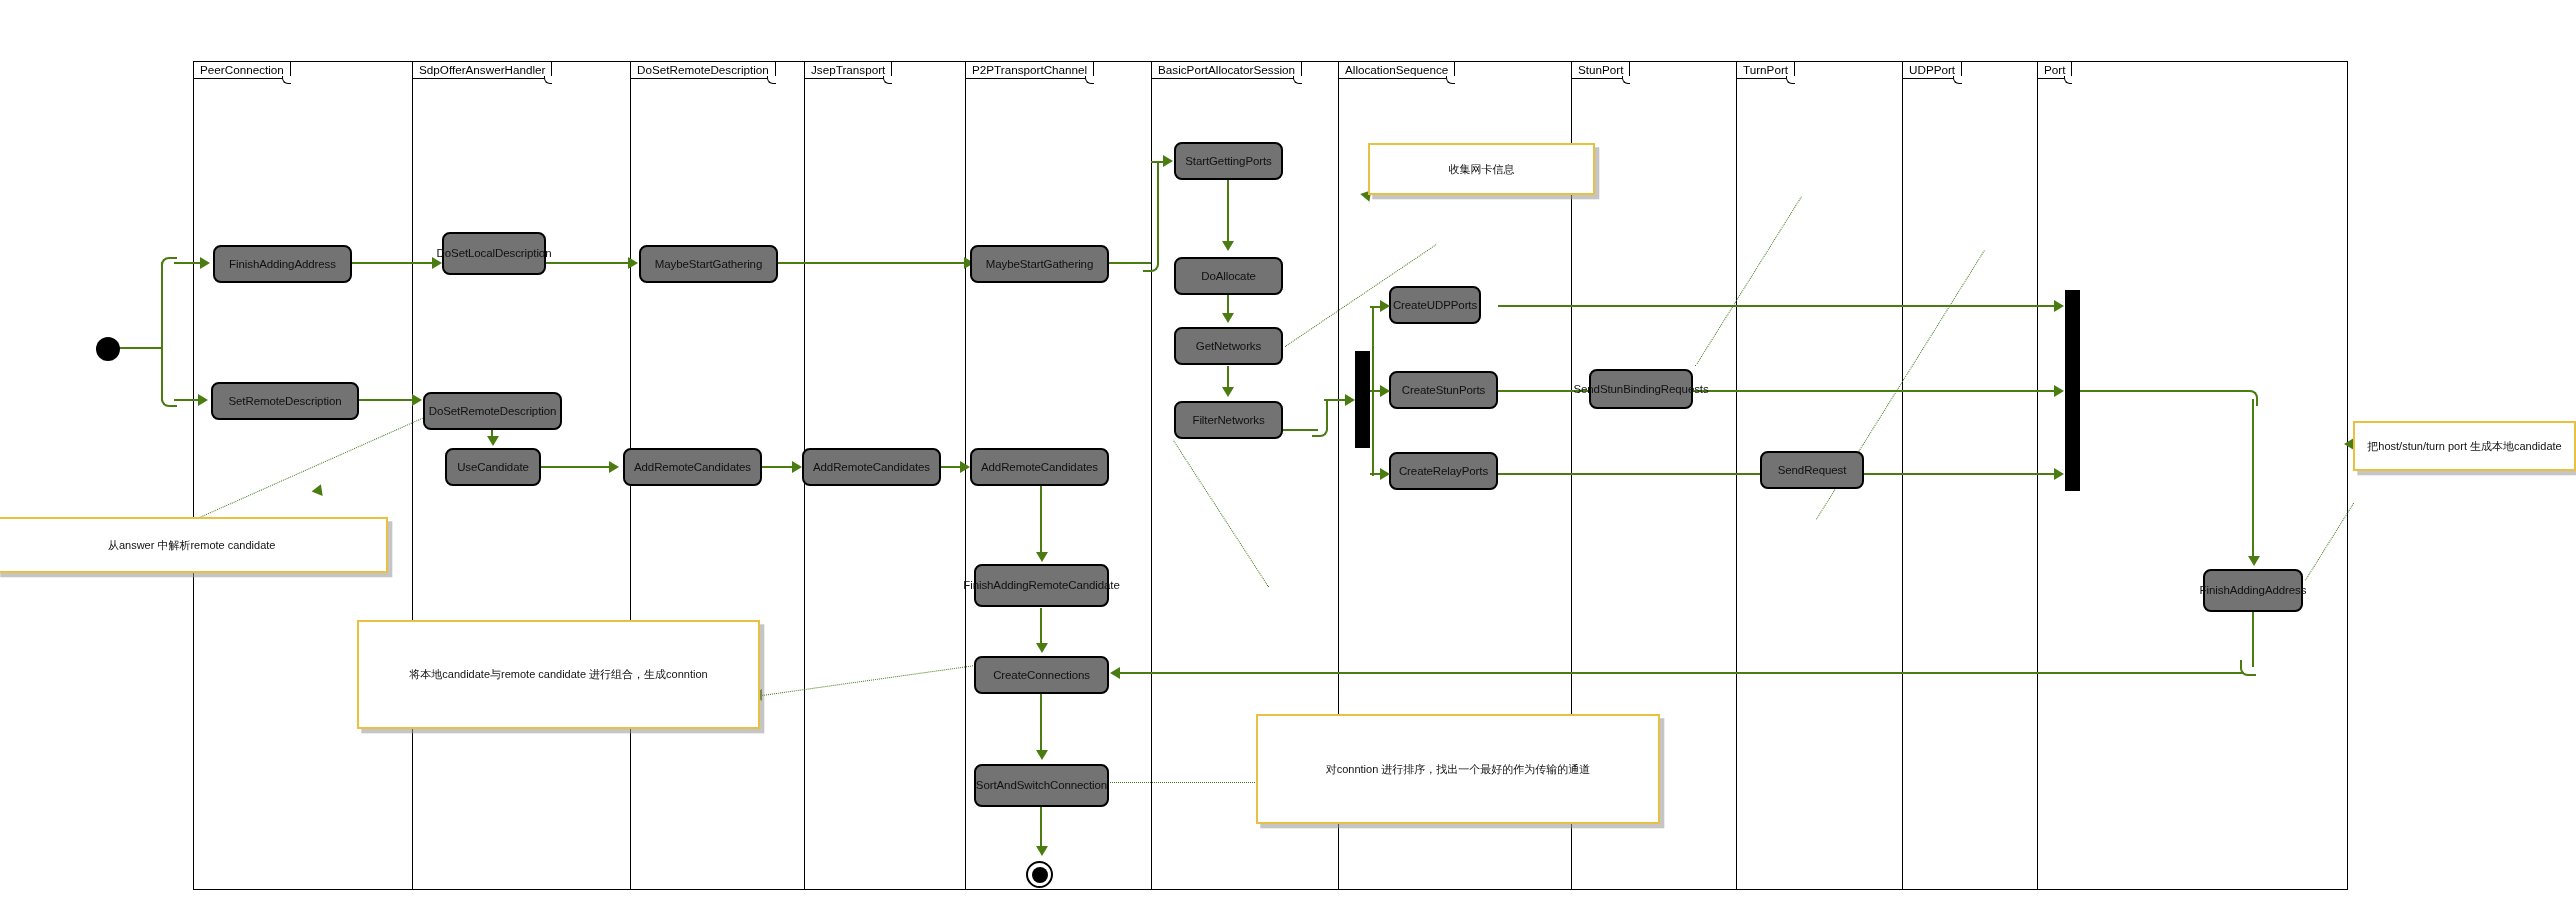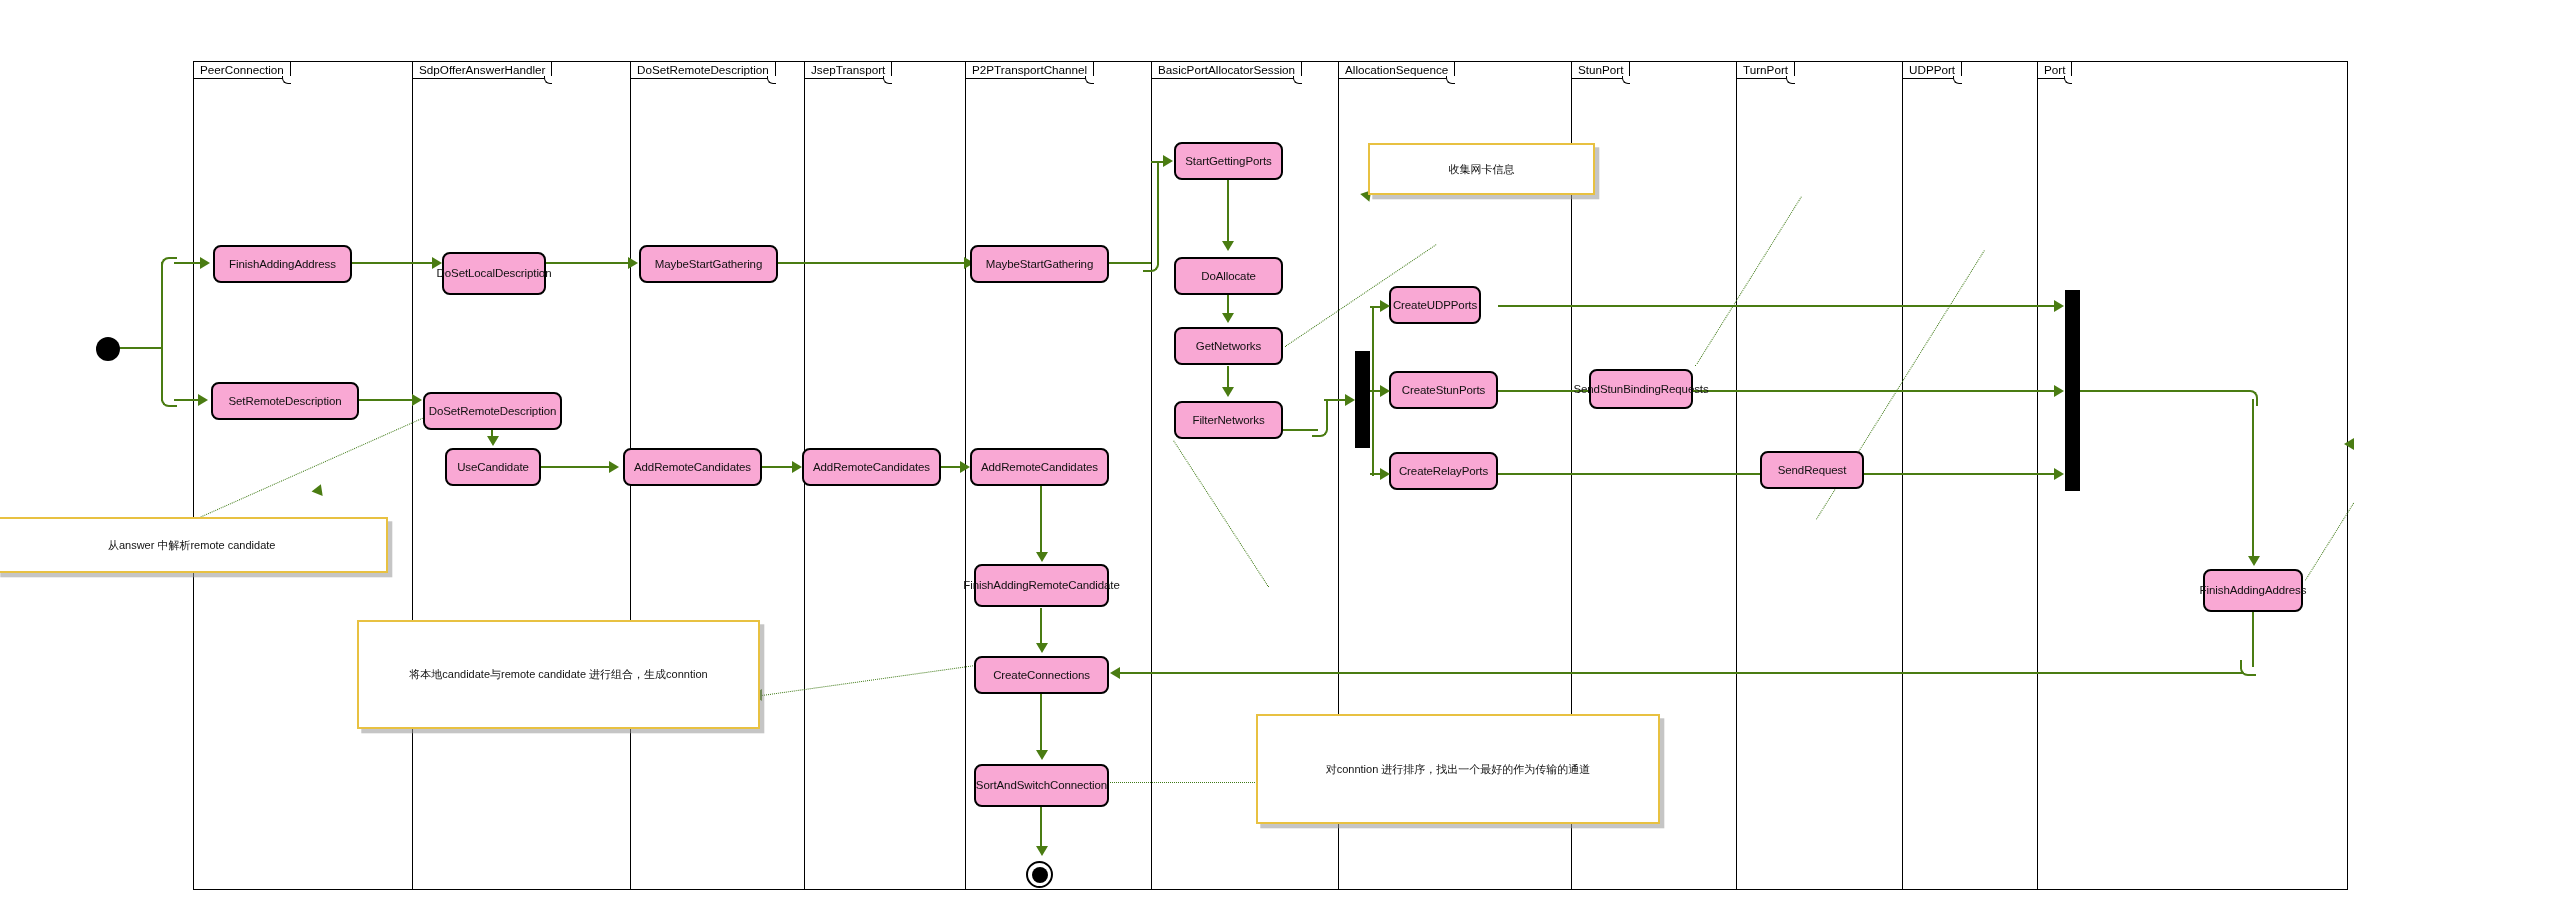--- a/index.html
+++ b/index.html
@@ -11,21 +11,21 @@
         border:1.4px solid #000;box-sizing:border-box;background:#fff;}
   .lane-div{position:absolute;top:61px;width:0;height:829px;border-left:1.4px solid #000;}
   .lane-hdr{position:absolute;height:18px;border:1.2px solid #000;background:#fff;
             box-sizing:border-box;font-size:11.7px;line-height:16.5px;color:#000;
             padding:0 6px;white-space:nowrap;z-index:6;}
   .lane-hdr::after{content:"";position:absolute;right:-0.9px;bottom:-6px;width:7.8px;height:7px;
             border-left:1.2px solid #000;border-bottom:1.2px solid #000;
             border-bottom-left-radius:6px;background:#fff;}
 
   
-  .act{position:absolute;box-sizing:border-box;background:#f9a8d4;border:2.1px solid #000;
+  .act{position:absolute;box-sizing:border-box;background:#737373;border:2.1px solid #000;
        border-radius:7.8px;display:flex;align-items:center;justify-content:center;
        text-align:left;font-size:11.5px;line-height:13px;color:#111;
        padding:1.7px 4.3px;z-index:5;letter-spacing:-0.1px;}
 
   
   .note{position:absolute;box-sizing:border-box;background:#fff;border:2.3px solid #e8c141;
         display:flex;align-items:center;justify-content:center;text-align:center;
         font-size:11px;line-height:14.8px;color:#111;padding:3.5px 10.4px;z-index:7;
         box-shadow:4.3px 4.3px 0 rgba(150,150,150,.55);}
 
@@ -88,21 +88,21 @@
   <div class="ar r" style="left:198px;top:394px"></div>
 
   <div class="act" style="left:213px;top:245px;width:139px;height:38px">FinishAddingAddress</div>
   <div class="act" style="left:211px;top:382px;width:148px;height:38px">SetRemoteDescription</div>
 
   <div class="edge h" style="left:352px;top:262px;width:82px"></div>
   <div class="ar r" style="left:432px;top:257px"></div>
   <div class="edge h" style="left:359px;top:399px;width:56px"></div>
   <div class="ar r" style="left:412px;top:394px"></div>
 
-  <div class="act" style="left:442px;top:252px;width:104px;height:43px">DoSetLocalDescription</div>
+  <div class="act" style="left:442px;top:232px;width:104px;height:43px">DoSetLocalDescription</div>
   <div class="act" style="left:423px;top:392px;width:139px;height:38px">DoSetRemoteDescription</div>
   <div class="act" style="left:445px;top:448px;width:96px;height:38px">UseCandidate</div>
 
   <div class="edge h" style="left:546px;top:262px;width:84px"></div>
   <div class="edge h" style="left:630px;top:262px;width:0px"></div>
   <div class="edge h" style="left:546px;top:262px;width:82px"></div>
   <div class="ar r" style="left:628px;top:257px"></div>
 
   <div class="edge v" style="left:491px;top:420px;height:17.4px"></div>
   <div class="ar d" style="left:487px;top:436px"></div>
@@ -217,15 +217,16 @@
 
   <div class="dotted" style="left:1110px;top:782px;width:149px;transform:rotate(0deg);"></div>
 
   <div class="dotted" style="left:2305px;top:580px;width:91px;transform:rotate(-58deg);"></div>
   <div class="ar l" style="left:2344px;top:438px"></div>
 
   <div class="note" style="left:-4.3px;top:517px;width:392px;height:56px">从answer 中解析remote candidate</div>
   <div class="note" style="left:1368px;top:143px;width:227px;height:52px">收集网卡信息</div>
   <div class="note" style="left:357px;top:620px;width:403px;height:109px">将本地candidate与remote candidate 进行组合，生成conntion</div>
   <div class="note" style="left:1256px;top:714px;width:404px;height:110px">对conntion 进行排序，找出一个最好的作为传输的通道</div>
+  <div class="note" style="left:2353px;top:421px;width:223px;height:50px">把host/stun/turn port 生成本地candidate</div>
 
 </div>
 
 
 </body></html>

